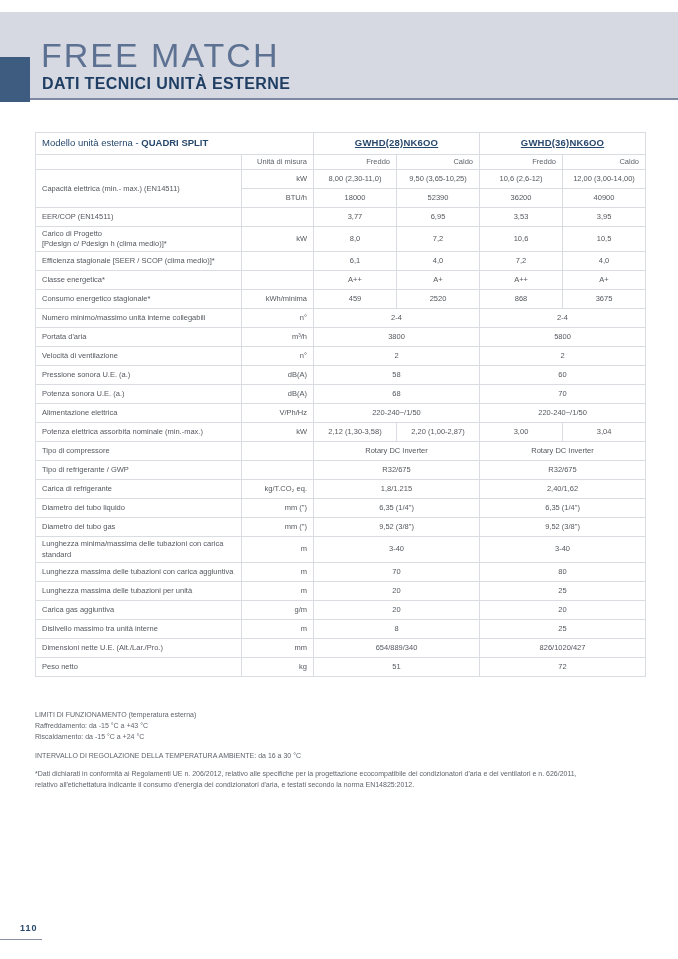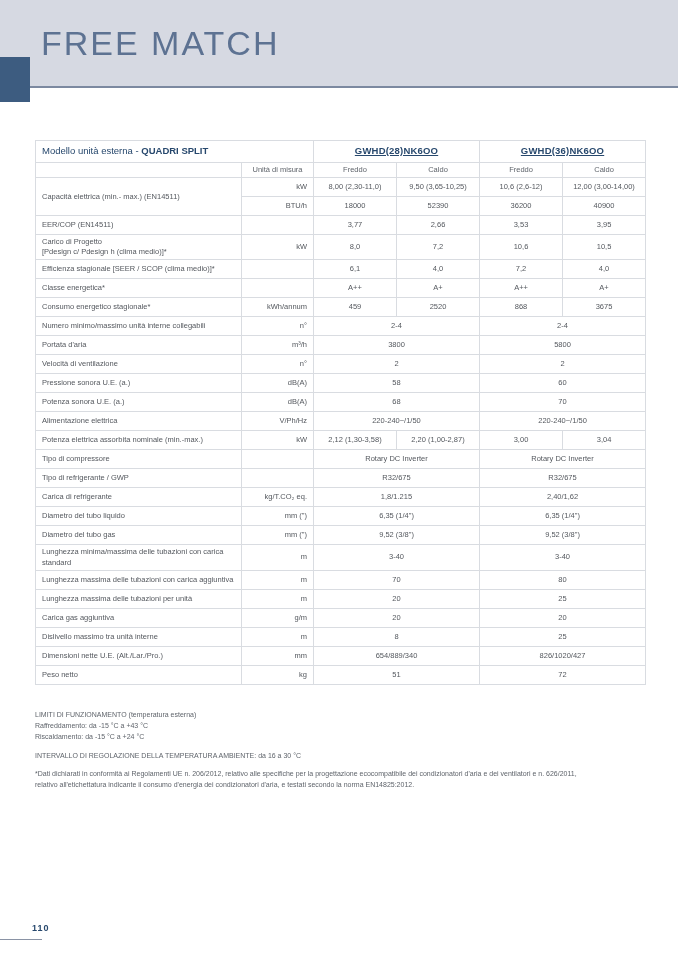--- a/index.html
+++ b/index.html
@@ -16,41 +16,41 @@
   html,body{width:678px;height:959px;}
   body{
     position:relative;
     background:#ffffff;
     font-family:"Liberation Sans", sans-serif;
     color:var(--text);
     overflow:hidden;
   }
   
   .banner{
-    position:absolute;top:0;left:0;width:678px;height:88px;
+    position:absolute;top:12px;left:0;width:678px;height:88px;
     background:var(--banner-bg);
     border-bottom:2px solid var(--banner-line);
   }
   .banner-title{
     position:absolute;left:41px;top:24px;
     font-size:34px;font-weight:300;letter-spacing:2px;
     color:var(--title-color);
   }
   .banner-subtitle{
     position:absolute;left:42px;top:63px;
     font-size:16px;font-weight:700;letter-spacing:.4px;
     color:#1f3e63;
   }
   .corner-square{
     position:absolute;left:0;top:57px;width:30px;height:45px;
     background:var(--square);z-index:2;
   }
   
   table.spec{
-    position:absolute;left:35px;top:140px;width:610px;
+    position:absolute;left:35px;top:132px;width:610px;
     border-collapse:collapse;table-layout:fixed;
     font-size:7.5px;line-height:1.35;color:var(--text);
   }
   table.spec th,table.spec td{
     border:1px solid var(--border);
     padding:2px 6px;
     height:19px;
     vertical-align:middle;
     overflow:hidden;
   }
@@ -60,47 +60,48 @@
     text-align:left;font-size:9.5px;font-weight:400;color:var(--navy);
     padding-left:8px;
   }
   th.model-label b{font-weight:700;}
   th.model-name{
     text-align:center;font-size:9.5px;font-weight:700;color:var(--navy);
     letter-spacing:.2px;
     text-decoration:underline;
   }
   td.unit-header,td.mode-header{
-    text-align:center;color:var(--muted);font-size:7.5px;
+    text-align:right;color:var(--muted);font-size:7.5px;
   }
   td.label-cell{text-align:left;padding-left:8px;}
   td.unit-cell{text-align:right;}
   td.value-cell{text-align:center;}
   
   .footnotes{
     position:absolute;left:35px;top:710px;width:612px;
     font-size:7px;line-height:1.55;color:var(--muted);
   }
   .footnotes .block{margin-bottom:8px;}
   .footnotes .disclaimer{padding-left:0;}
   
   .page-number{
-    position:absolute;left:32px;top:923px;
+    position:absolute;left:20px;top:923px;
     font-size:9px;font-weight:700;color:var(--navy);letter-spacing:1px;
   }
   .page-rule{
     position:absolute;left:0;top:939px;width:42px;height:1px;
     background:#8a93a5;
   }
 </style>
 </head>
 <body>
 
 <div class="banner">
   <div class="banner-title">FREE MATCH</div>
+  <div class="banner-subtitle">DATI TECNICI UNITÀ ESTERNE</div>
 </div>
 <div class="corner-square"></div>
 
 <table class="spec">
   <colgroup>
     <col style="width:206px">
       <col style="width:72px">
     <col style="width:83px">
       <col style="width:83px">
     <col style="width:83px">
@@ -138,21 +139,21 @@
         <td class="value-cell">52390</td>
         <td class="value-cell">36200</td>
         <td class="value-cell">40900</td>
       </tr>
       <tr>
         <td class="label-cell">
           <div>EER/COP (EN14511)</div>
         </td>
         <td class="unit-cell"></td>
         <td class="value-cell">3,77</td>
-        <td class="value-cell">2,66</td>
+        <td class="value-cell">6,95</td>
         <td class="value-cell">3,53</td>
         <td class="value-cell">3,95</td>
       </tr>
       <tr>
         <td class="label-cell">
           <div>Carico di Progetto</div>
           <div>[Pdesign c/ Pdesign h (clima medio)]*</div>
         </td>
         <td class="unit-cell">kW</td>
         <td class="value-cell">8,0</td>
@@ -177,21 +178,21 @@
         <td class="unit-cell"></td>
         <td class="value-cell">A++</td>
         <td class="value-cell">A+</td>
         <td class="value-cell">A++</td>
         <td class="value-cell">A+</td>
       </tr>
       <tr>
         <td class="label-cell">
           <div>Consumo energetico stagionale*</div>
         </td>
-        <td class="unit-cell">kWh/annum</td>
+        <td class="unit-cell">kWh/minima</td>
         <td class="value-cell">459</td>
         <td class="value-cell">2520</td>
         <td class="value-cell">868</td>
         <td class="value-cell">3675</td>
       </tr>
       <tr>
         <td class="label-cell">
           <div>Numero minimo/massimo unità interne collegabili</div>
         </td>
         <td class="unit-cell">n°</td>

